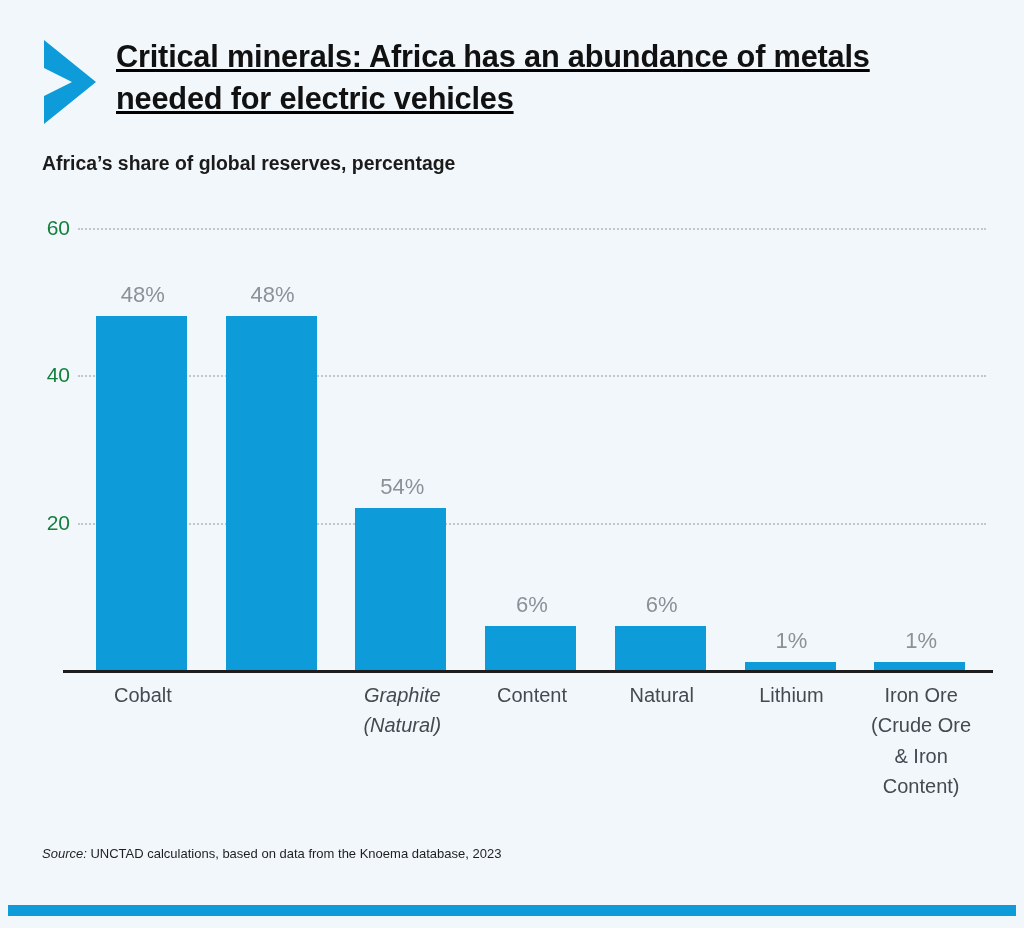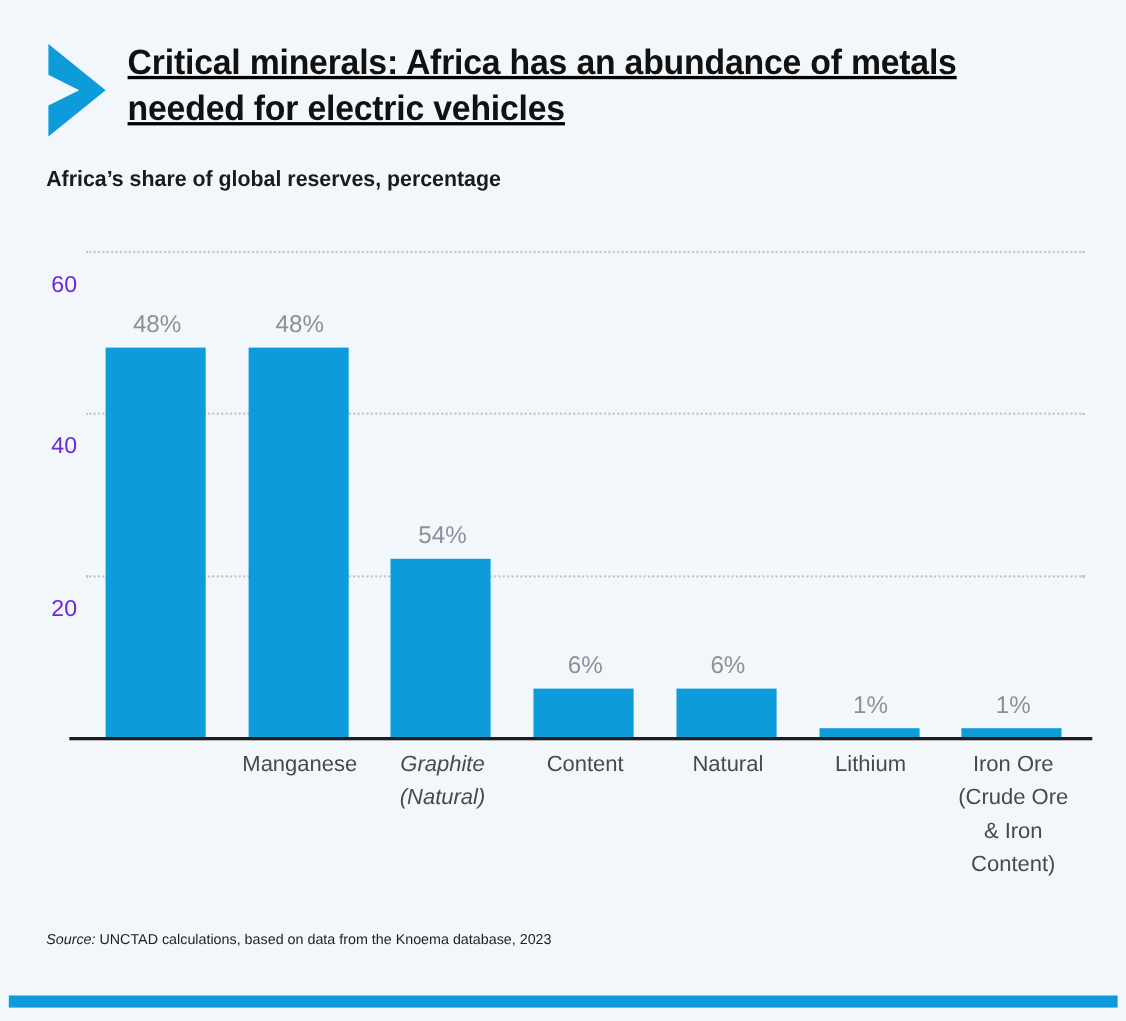--- a/index.html
+++ b/index.html
@@ -80,23 +80,22 @@
     width: 908px;
     height: 0;
     border-top: 2px dotted #b9bfc6;
     opacity: .85;
   }
   .ylabel {
     position: absolute;
     width: 60px;
     text-align: right;
     font-size: 21px;
-    color: #6d28d9;
+    color: #15803d;
     transform: translateY(-50%);
-    margin-top: 31px;
   }
   .axis-line {
     position: absolute;
     left: 63px;
     top: 470px;
     width: 930px;
     height: 3px;
     background: #1d1d1d;
   }
   .bars {
@@ -184,25 +183,25 @@
       <div class="ylabel" style="left: 10px; top: 322.667px;">20</div>
       <div class="ylabel" style="left: 10px; top: 175.333px;">40</div>
       <div class="ylabel" style="left: 10px; top: 28px;">60</div>
     </div>
 
   <div class="plot">
     <div class="bars" id="bars">
         <div class="bar-group" style="left: 0px; width: 129.714px;">
           <div class="bar" style="height: 354px; background: rgb(13, 156, 217);"></div>
           <div class="bar-value" style="width: 129.714px; bottom: 362px;">48%</div>
+          <div class="cat-label" style="width: 141.714px; left: -6px;">Cobalt</div>
         </div>
         <div class="bar-group" style="left: 129.714px; width: 129.714px;">
           <div class="bar" style="height: 354px; background: rgb(13, 156, 217);"></div>
           <div class="bar-value" style="width: 129.714px; bottom: 362px;">48%</div>
-          <div class="cat-label" style="width: 141.714px; left: -6px;">Manganese</div>
         </div>
         <div class="bar-group" style="left: 259.429px; width: 129.714px;">
           <div class="bar" style="height: 162px; background: rgb(13, 156, 217);"></div>
           <div class="bar-value" style="width: 129.714px; bottom: 170px;">54%</div>
           <div class="cat-label" style="width: 141.714px; left: -6px; font-style: italic;">Graphite<br>(Natural)</div>
         </div>
         <div class="bar-group" style="left: 389.143px; width: 129.714px;">
           <div class="bar" style="height: 44px; background: rgb(13, 156, 217);"></div>
           <div class="bar-value" style="width: 129.714px; bottom: 52px;">6%</div>
           <div class="cat-label" style="width: 141.714px; left: -6px;">Content</div>

